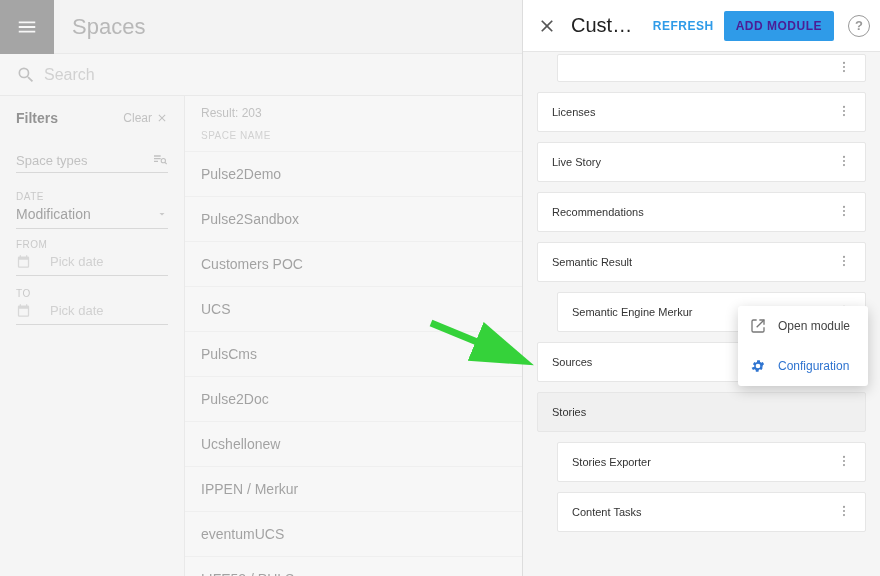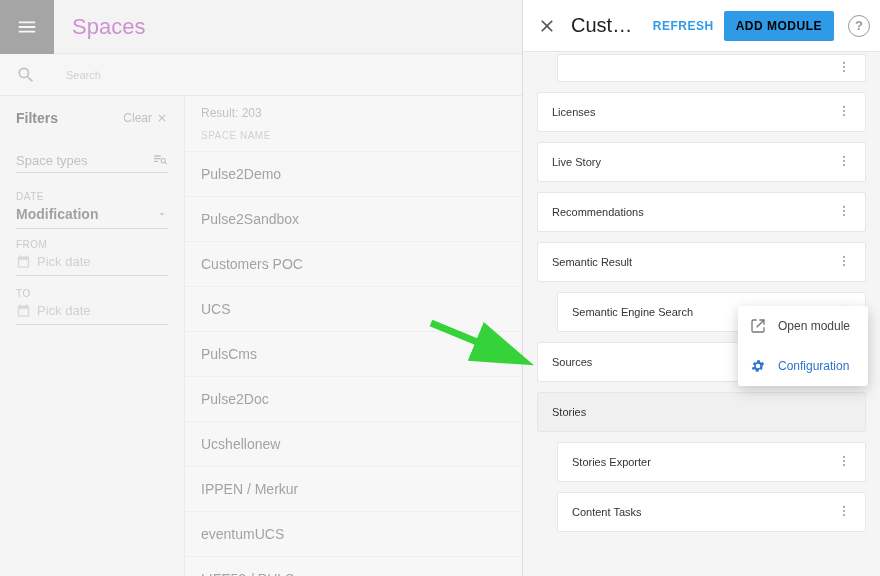--- a/index.html
+++ b/index.html
@@ -2,56 +2,56 @@
 <html><head>
 <meta charset="utf-8">
 <style>
   * { box-sizing: border-box; margin: 0; padding: 0; font-family: Helvetica, Arial, sans-serif; }
   body { width: 880px; height: 576px; overflow: hidden; background:#fafafa; position: relative; }
 
   
   .topbar { height: 54px; display:flex; align-items:center; background:#f5f5f5; border-bottom:1px solid #e0e0e0; }
   .hamburger-box { width:54px; height:54px; background:#4a4a4a; display:flex; align-items:center; justify-content:center; }
   .hamburger-box svg { fill:#fff; }
-  .app-title { font-size:22px; color:#a21caf; font-weight:400; margin-left:18px; }
+  .app-title { font-size:22px; color:#737373; font-weight:400; margin-left:18px; }
 
   
   .search-row { height:42px; display:flex; align-items:center; padding-left:16px; border-bottom:1px solid #e0e0e0; background:#fdfdfd;}
   .search-row svg { fill:#888; }
-  .search-row input { border:none; outline:none; font-size:11px; margin-left:30px; color:#1d4ed8; background:transparent; width:200px;}
+  .search-row input { border:none; outline:none; font-size:16px; margin-left:8px; color:#1d4ed8; background:transparent; width:200px;}
   .search-row input::placeholder { color:#aaa; }
 
   
   .main { display:flex; height: calc(576px - 54px - 42px); }
   .filters { width:184px; padding:14px 16px 0 16px; color:#333; font-size:13px;}
   .filters-hdr { display:flex; justify-content:space-between; align-items:center; margin-bottom:20px;}
   .filters-hdr .title { font-weight:700; font-size:14px; color:#222;}
   .filters-hdr .clear { font-size:12px; color:#888; display:flex; align-items:center; gap:4px; cursor:pointer;}
   .underline-field { border-bottom:1px solid #bbb; padding:6px 0 4px; display:flex; justify-content:space-between; align-items:flex-end; color:#888; font-size:13px; margin-bottom:18px;}
   .small-label { font-size:10px; letter-spacing:0.5px; color:#999; text-transform:uppercase; margin-top:4px;}
   .date-val { border-bottom:1px solid #bbb; padding:4px 0 6px; font-size:14px; color:#444; margin-bottom:10px;}
-  .pick-row { display:flex; align-items:flex-start; gap:6px; border-bottom:1px solid #bbb; padding:4px 0 6px; color:#aaa; font-size:13px; margin-bottom:12px;}
+  .pick-row { display:flex; align-items:flex-start; gap:19px; border-bottom:1px solid #bbb; padding:4px 0 6px; color:#aaa; font-size:13px; margin-bottom:12px;}
 
   
   .results { flex:1; border-left:1px solid #e0e0e0; background:#fff; }
   .res-hdr { display:flex; justify-content:space-between; padding:10px 16px 4px 16px; font-size:12px; color:#888;}
   .col-head { padding:6px 16px 10px 16px; font-size:10px; color:#aaa; letter-spacing:0.5px;}
   .row { padding:14px 16px; border-top:1px solid #eee; font-size:14px; color:#444;}
   .row:first-of-type { border-top:1px solid #eee; }
 
   
   .dim { position:absolute; inset:0; background:rgba(240,240,240,0.55); }
 
   
   .drawer { position:absolute; right:0; top:0; width:358px; height:576px; background:#f5f5f5; border-left:1px solid #ddd; display:flex; flex-direction:column; }
   .drawer-head { height:52px; display:flex; align-items:center; gap:10px; padding:0 10px; background:#fff; border-bottom:1px solid #e5e5e5;}
   .drawer-head .close { width:28px; height:28px; display:flex; align-items:center; justify-content:center; cursor:pointer;}
   .drawer-head .title { font-size:20px; color:#222; font-weight:400; flex:1; white-space:nowrap; overflow:hidden; text-overflow:ellipsis;}
   .drawer-head .refresh { color:#2F9BE8; font-size:12px; font-weight:700; letter-spacing:0.5px; cursor:pointer;}
-  .drawer-head .add-btn { background:#2F9BE8; color:#000000; font-size:12px; font-weight:700; padding:8px 12px; border-radius:2px; letter-spacing:0.5px; cursor:pointer;}
+  .drawer-head .add-btn { background:#2F9BE8; color:#4c1d95; font-size:12px; font-weight:700; padding:8px 12px; border-radius:2px; letter-spacing:0.5px; cursor:pointer;}
   .drawer-head .help { width:22px; height:22px; border:1.5px solid #999; border-radius:50%; display:flex; align-items:center; justify-content:center; color:#999; font-size:13px; font-weight:600; margin-left:4px; cursor:pointer;}
   .drawer-body { flex:1; overflow:auto; padding:8px 14px;}
   .card { background:#fff; border:1px solid #e6e6e6; border-radius:2px; padding:13px 38px 13px 14px; font-size:11px; color:#333; position:relative; margin-bottom:10px;}
   .card.child { margin-left:20px;}
   .card.selected { background:#f0f0f0;}
   .card .dots { position:absolute; right:10px; top:50%; transform:translateY(-50%); cursor:pointer; padding:4px; color:#9e9e9e; }
   .group { margin-bottom:10px;}
 
   
   .ctx { position:absolute; right:12px; top:306px; width:130px; background:#fff; border-radius:3px; box-shadow:0 4px 14px rgba(0,0,0,0.2); overflow:hidden; }
@@ -95,21 +95,21 @@
     </div>
     <div class="underline-field">
       <span>Space types</span>
       <svg width="16" height="16" viewBox="0 0 24 24" fill="#888">
           <path d="M3 5h10v2H3zM3 9h10v2H3zM3 13h6v2H3z"></path>
           <circle cx="17" cy="13" r="3.2" fill="none" stroke="#888" stroke-width="1.6"></circle>
           <line x1="19.4" y1="15.4" x2="22" y2="18" stroke="#888" stroke-width="1.6"></line>
         </svg>
     </div>
     <div class="small-label">DATE</div>
-    <div class="date-val" style="display:flex;justify-content:space-between;align-items:center;font-weight:bold;">
+    <div class="date-val" style="display:flex;justify-content:space-between;align-items:center;">
       <span>Modification</span>
       <svg width="12" height="12" viewBox="0 0 24 24" fill="#999">
           <path d="M7 10l5 5 5-5z"></path>
         </svg>
     </div>
     <div class="small-label">FROM</div>
     <div class="pick-row">
       <svg width="15" height="15" viewBox="0 0 24 24" fill="#bbb">
           <path d="M19 4h-1V2h-2v2H8V2H6v2H5a2 2 0 00-2 2v14a2 2 0 002 2h14a2 2 0 002-2V6a2 2 0 00-2-2zm0 16H5V9h14v11z"></path>
         </svg>
@@ -188,21 +188,21 @@
     <div class="group">
       <div class="card">
         <span>Semantic Result</span>
         <span class="dots"><svg width="14" height="14" viewBox="0 0 24 24" fill="currentColor">
               <circle cx="12" cy="5" r="1.8"></circle>
               <circle cx="12" cy="12" r="1.8"></circle>
               <circle cx="12" cy="19" r="1.8"></circle>
             </svg></span>
       </div>
       <div class="card child">
-        <span>Semantic Engine Search</span>
+        <span>Semantic Engine Merkur</span>
         <span class="dots"><svg width="14" height="14" viewBox="0 0 24 24" fill="currentColor">
               <circle cx="12" cy="5" r="1.8"></circle>
               <circle cx="12" cy="12" r="1.8"></circle>
               <circle cx="12" cy="19" r="1.8"></circle>
             </svg></span>
       </div>
     </div>
 
     <div class="group">
       <div class="card">

